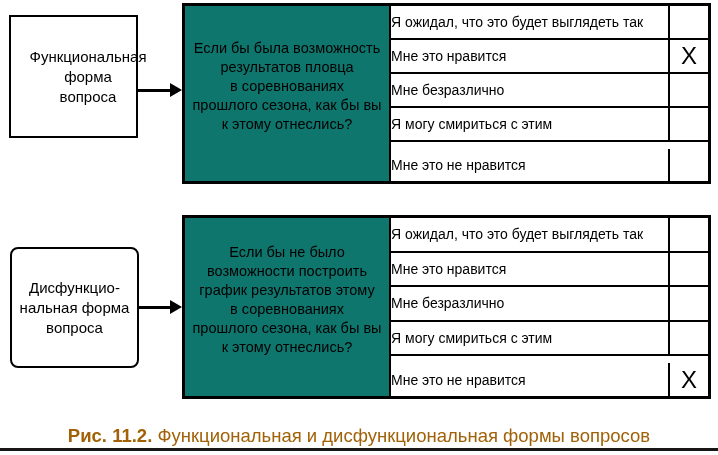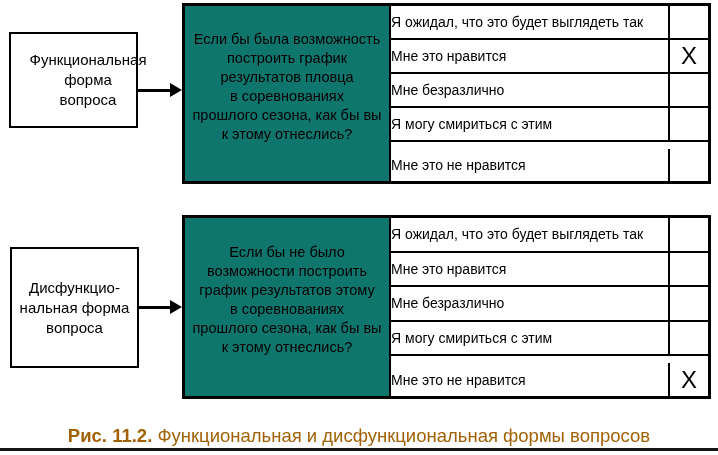--- a/index.html
+++ b/index.html
@@ -22,22 +22,22 @@
     border: 2px solid #000;
     background: #fff;
     display: flex;
     flex-direction: column;
     align-items: center;
     justify-content: center;
     text-align: center;
     font-size: 15px;
     line-height: 20px;
   }
-  .src-box-top { left: 9px;  top: 32px;  width: 129px; height: 96px; padding-left: 29px; }
-  .src-box-bot { left: 10px; top: 247px; width: 129px; height: 121px; }
+  .src-box-top { left: 9px;  top: 15px;  width: 129px; height: 123px; padding-left: 29px; }
+  .src-box-bot { left: 10px; top: 247px; width: 129px; height: 121px; border-radius: 8px; }
 
   
   .arrow { position: absolute; height: 14px; }
   .arrow-top { left: 137px; top: 83px;  width: 45px; }
   .arrow-bot { left: 138px; top: 300px; width: 44px; }
   .arrow .arrow-line {
     position: absolute; left: 0; top: 6px; height: 2.5px;
     width: calc(100% - 11px); background: #000;
   }
   .arrow .arrow-head {
@@ -130,21 +130,20 @@
   </div>
 
   <div class="arrow arrow-top">
     <div class="arrow-line"></div>
     <div class="arrow-head"></div>
   </div>
 
   <div class="qtable qtable-top">
     <div class="qcell">
       <div>Если бы была возможность</div>
-      <div>построить график</div>
       <div>результатов пловца</div>
       <div>в соревнованиях</div>
       <div>прошлого сезона, как бы вы</div>
       <div>к этому отнеслись?</div>
     </div>
     <div class="opts">
       <div class="opt-row">
         <div class="opt-label">Я ожидал, что это будет выглядеть так</div>
         <div class="opt-mark"></div>
       </div>

